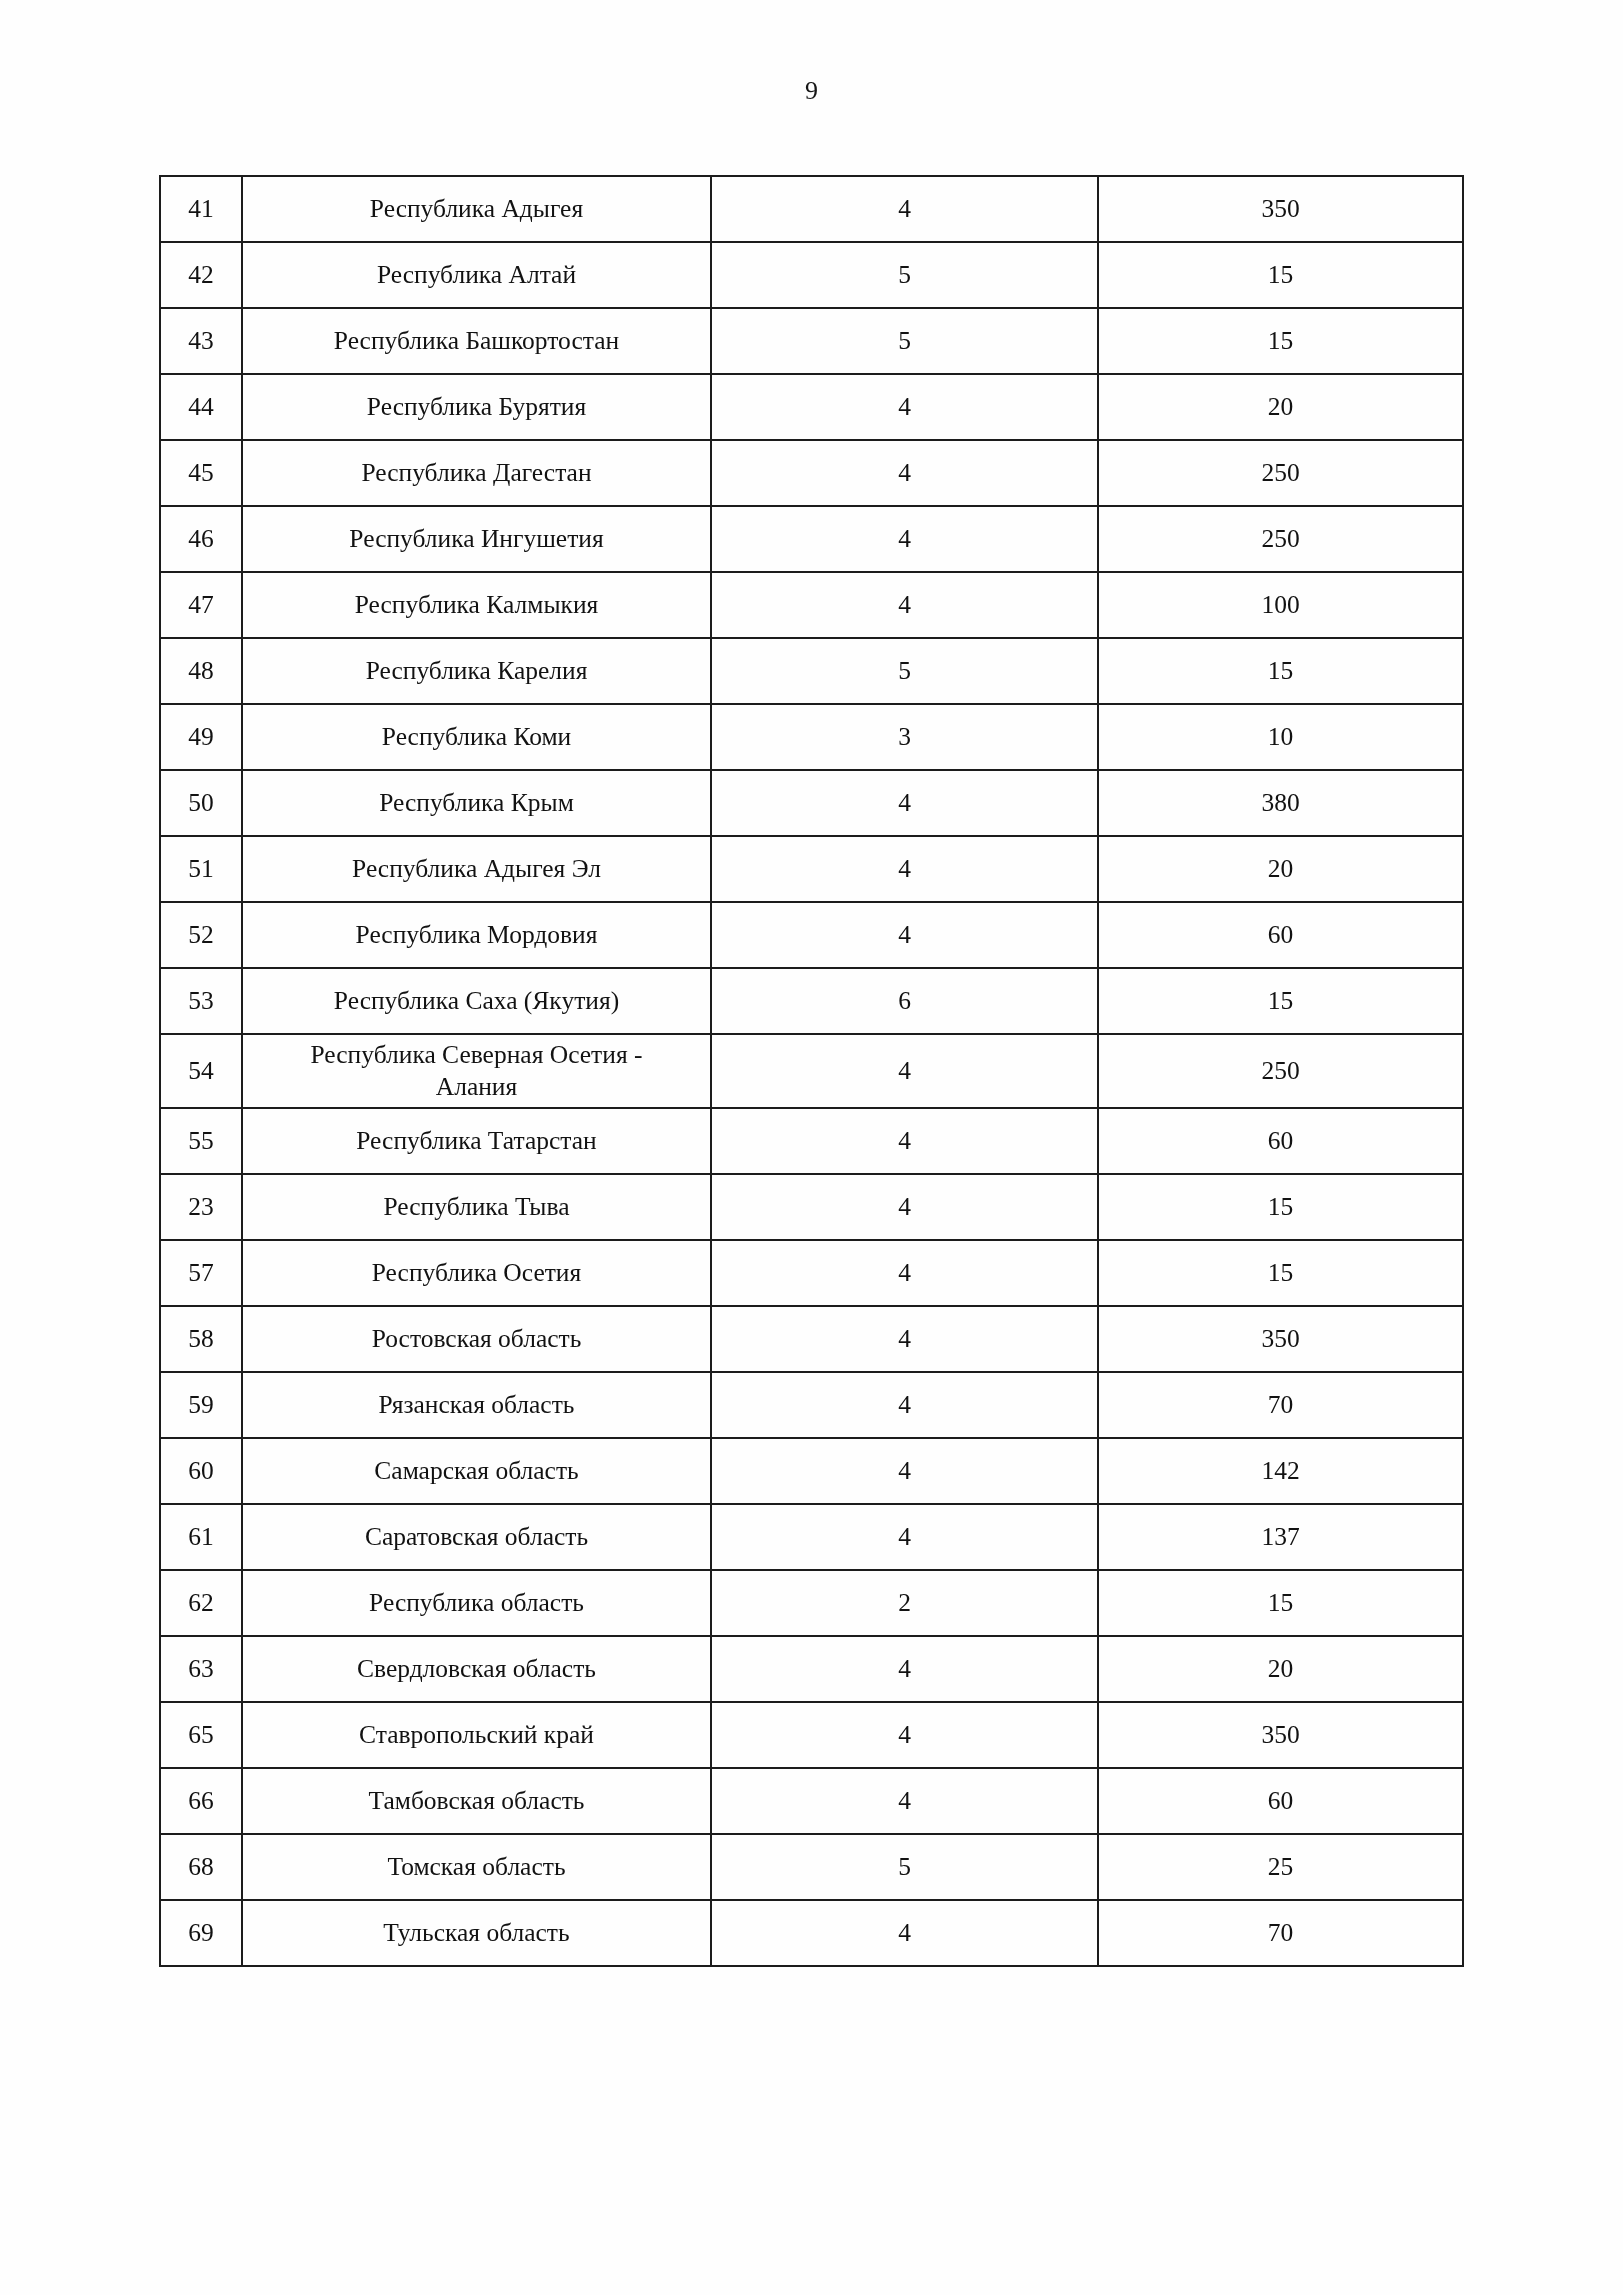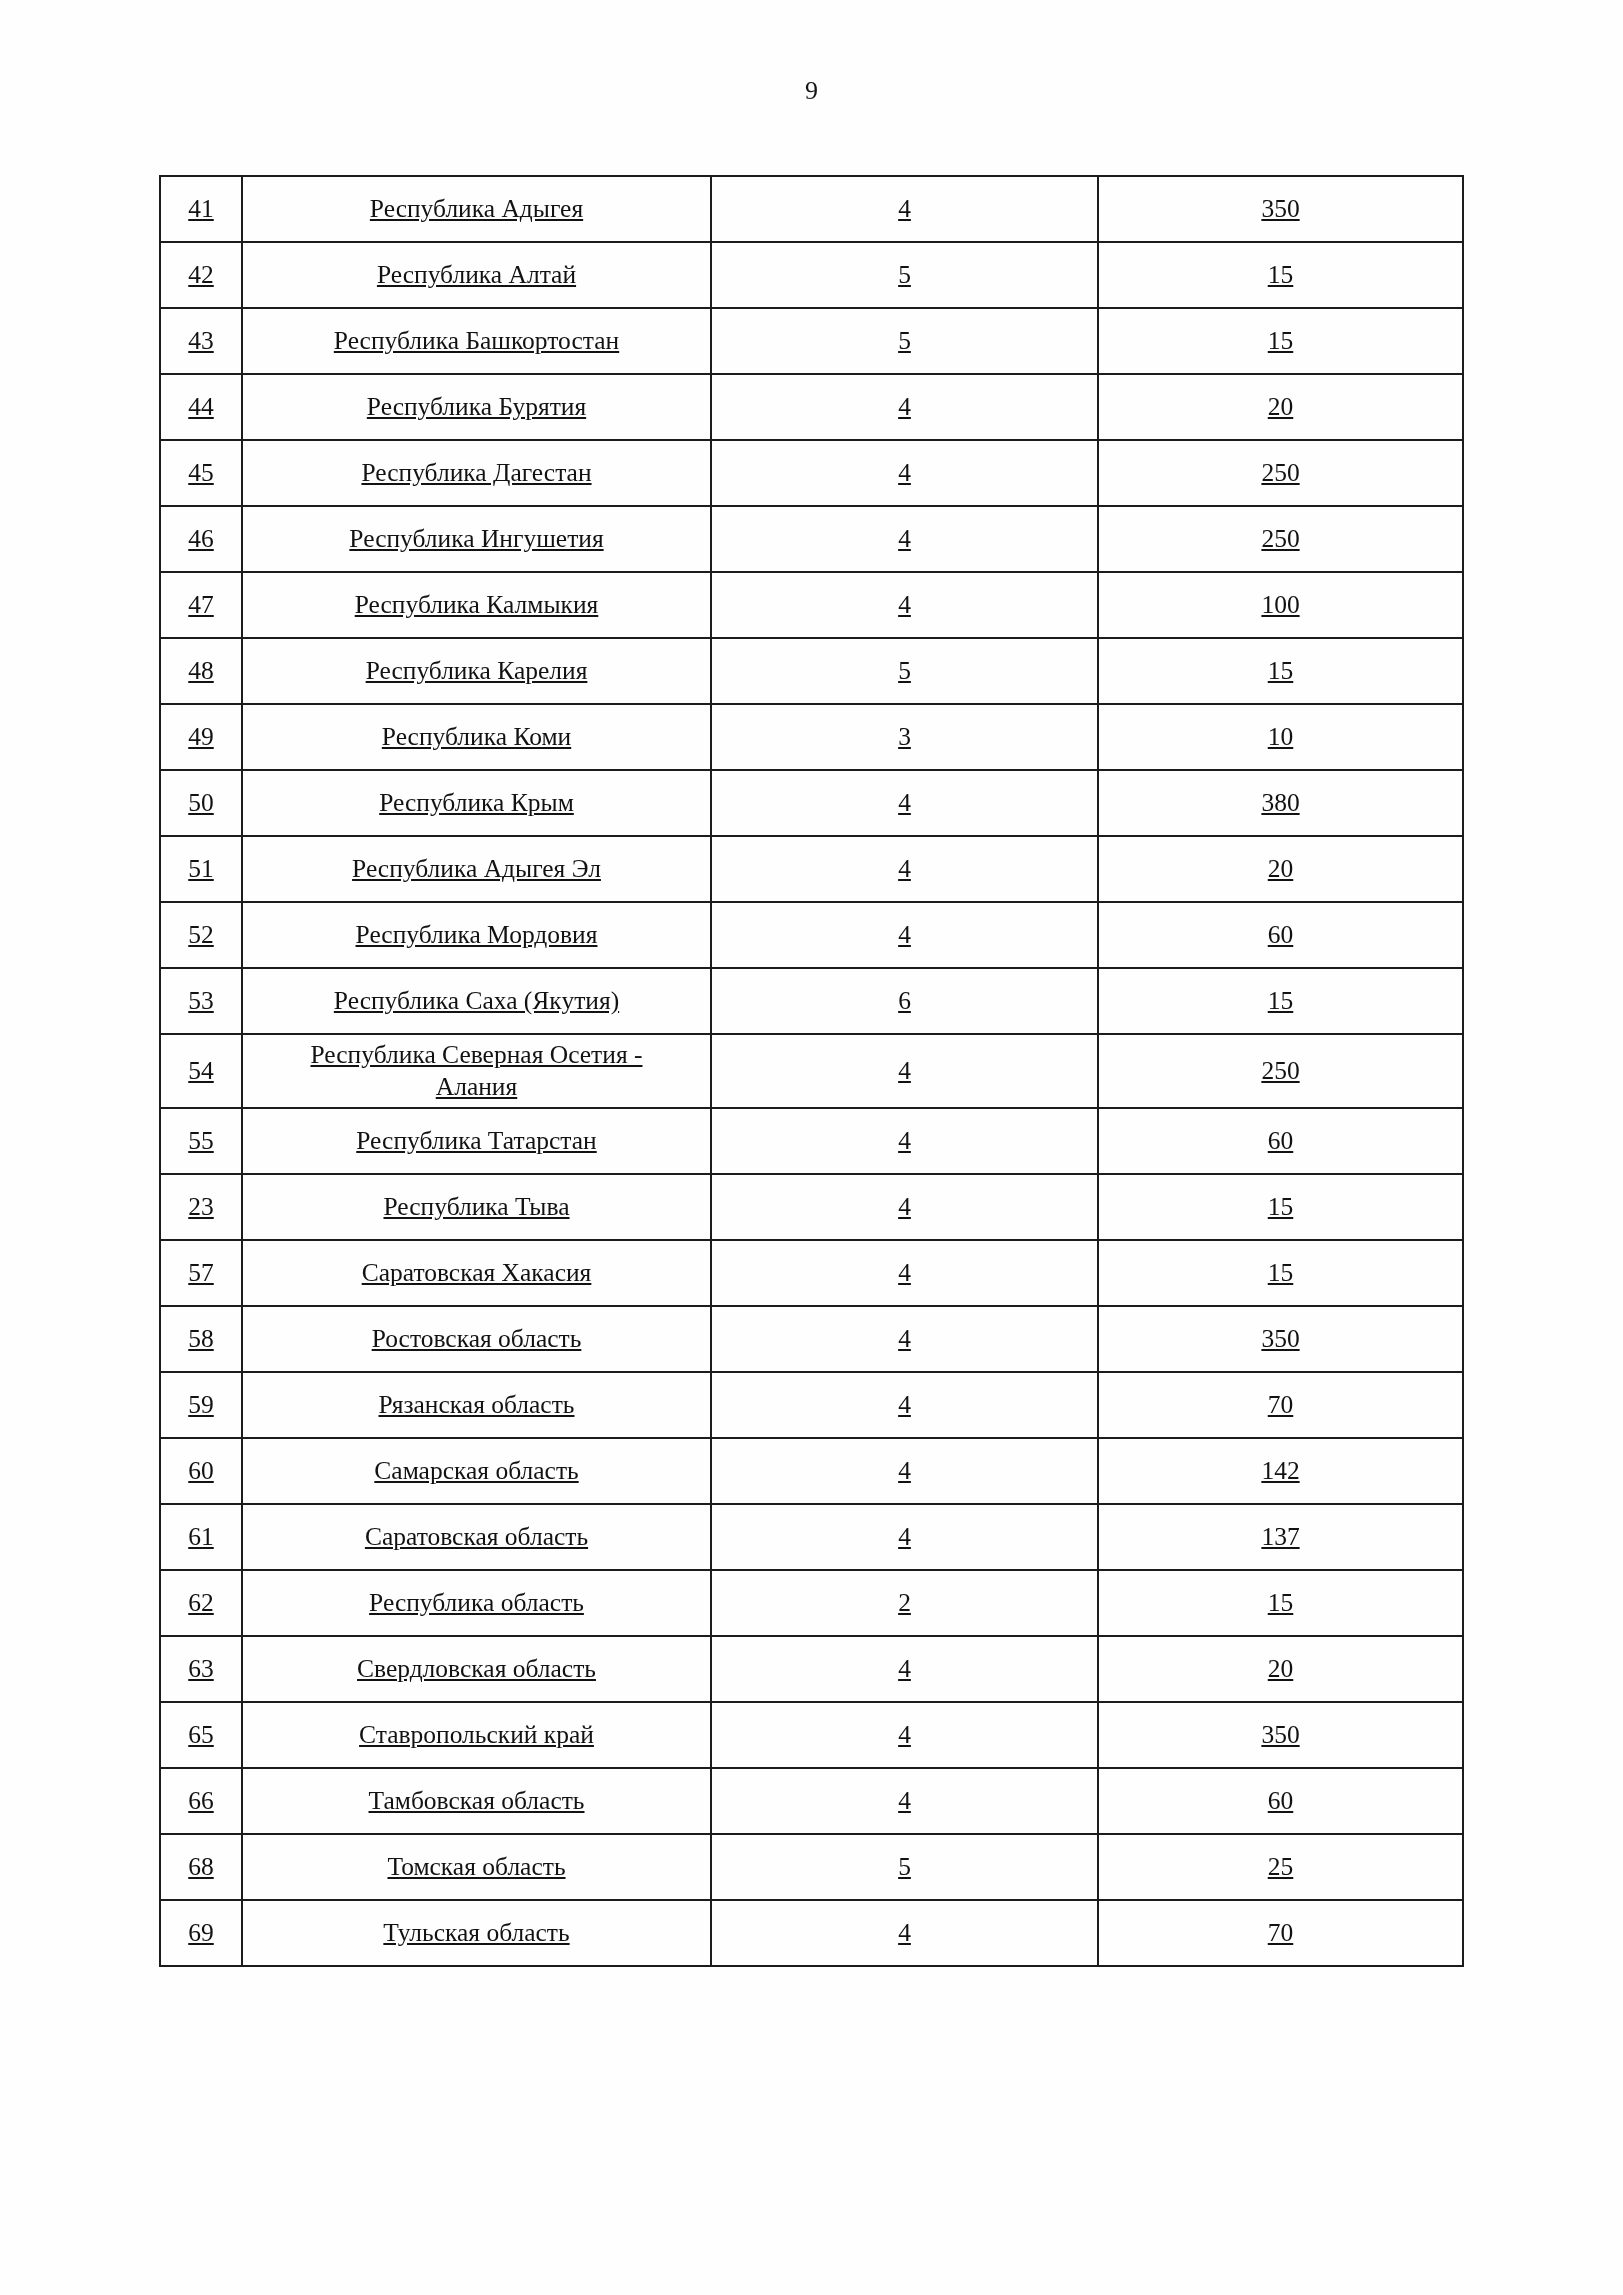--- a/index.html
+++ b/index.html
@@ -28,21 +28,20 @@
   }
   .regions-table {
     position: absolute;
     left: 159px;
     top: 175px;
     width: 1303px;
     border-collapse: collapse;
     table-layout: fixed;
     font-size: 25.5px;
     color: #121212;
-    text-decoration: underline;
   }
   .regions-table td {
     border: 2px solid #1c1c1c;
     text-align: center;
     vertical-align: middle;
     height: 66px;
     padding: 3.9px 6.5px;
     overflow: hidden;
   }
   .regions-table td.c-name {
@@ -172,21 +171,21 @@
 
     <tr>
       <td class="c-num">23</td>
       <td class="c-name">Республика Тыва</td>
       <td class="c-v1">4</td>
       <td class="c-v2">15</td>
     </tr>
 
     <tr>
       <td class="c-num">57</td>
-      <td class="c-name">Саратовская Хакасия</td>
+      <td class="c-name">Республика Осетия</td>
       <td class="c-v1">4</td>
       <td class="c-v2">15</td>
     </tr>
 
     <tr>
       <td class="c-num">58</td>
       <td class="c-name">Ростовская область</td>
       <td class="c-v1">4</td>
       <td class="c-v2">350</td>
     </tr>

